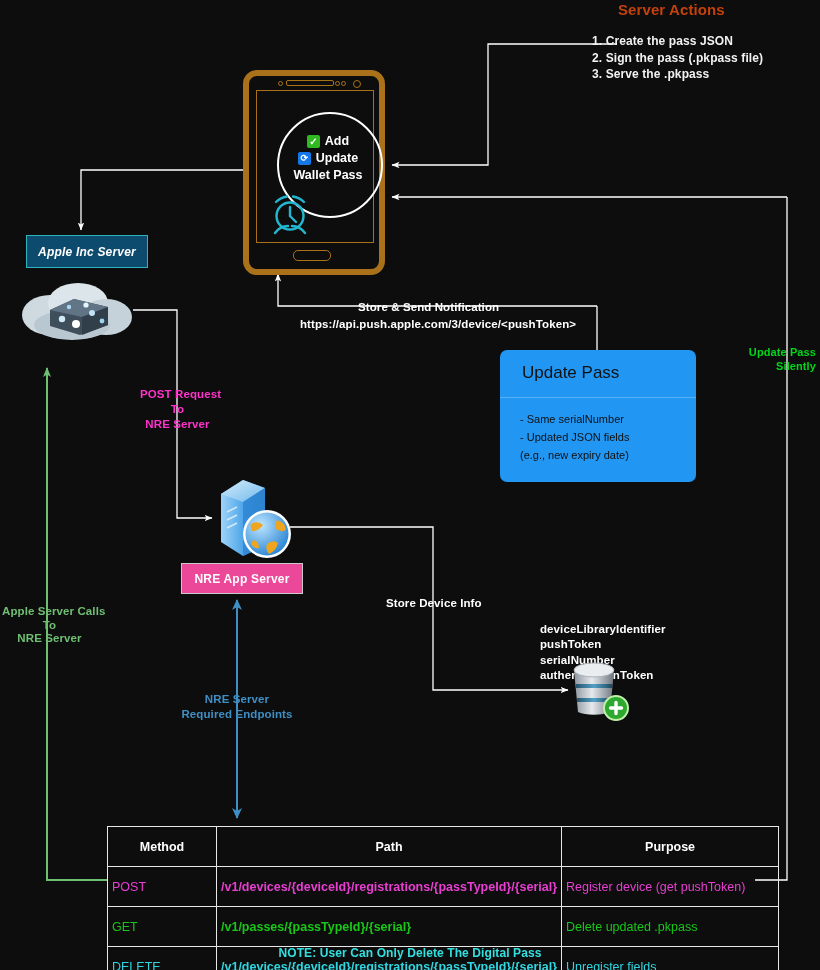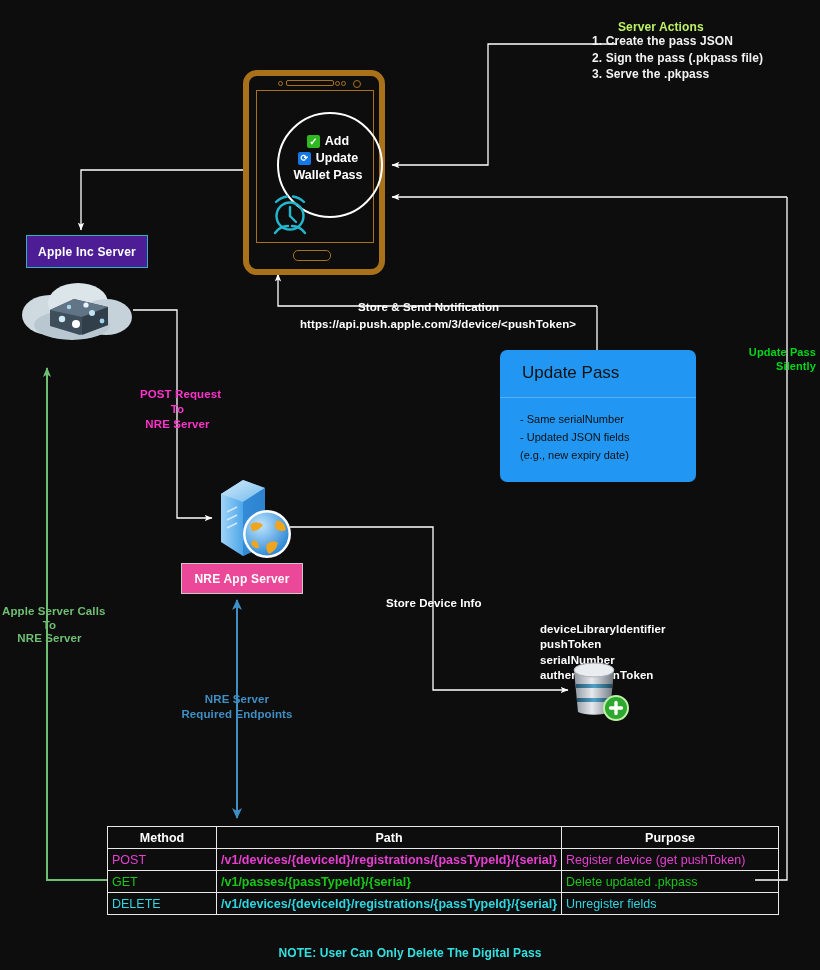--- a/index.html
+++ b/index.html
@@ -5,35 +5,35 @@
   html,body{margin:0;padding:0;background:#0d0d0d;}
   body{width:820px;height:970px;position:relative;overflow:hidden;
        font-family:"Liberation Sans",sans-serif;color:#ffffff;}
   .stage{position:absolute;inset:0;width:820px;height:970px;}
   .abs{position:absolute;}
   svg.lines{position:absolute;left:0;top:0;width:820px;height:970px;overflow:visible;}
 
   
   .lbl{position:absolute;font-size:11.5px;font-weight:bold;line-height:15px;
        white-space:pre;letter-spacing:.1px;}
-  .t-serveractions{left:618px;top:20px;color:#bef264;font-size:12px;}
+  .t-serveractions{left:618px;top:2px;color:#c2410c;font-size:15px;}
   .t-steps{left:592px;top:33px;color:#f2f2f2;font-size:12px;line-height:16.5px;font-weight:bold;}
   .t-store{left:358px;top:300px;color:#ffffff;font-size:11.5px;}
   .t-pushurl{left:300px;top:317px;color:#ffffff;font-size:11.5px;font-weight:bold;}
   .t-post{left:140px;top:387px;color:#ff33cc;font-size:11.5px;line-height:15px;text-align:center;width:75px;}
   .t-applecalls{left:2px;top:605px;color:#6fbf73;font-size:11.5px;line-height:13.5px;text-align:center;width:95px;}
   .t-endpoints{left:181px;top:692px;color:#3f8fc4;font-size:11.5px;line-height:15px;text-align:center;width:112px;}
   .t-storedev{left:386px;top:596px;color:#ffffff;font-size:11.5px;}
   .t-fields{left:540px;top:622px;color:#ffffff;font-size:11.5px;line-height:15.4px;}
   .t-silently{left:744px;top:345px;color:#00d71a;font-size:11px;line-height:14px;text-align:right;width:72px;}
   .t-note{left:0;top:946px;width:820px;text-align:center;color:#33e0e0;font-size:12px;font-weight:bold;}
 
   
-  .applebox{left:26px;top:235px;width:120px;height:31px;background:#4c1d95;
-            border:1px solid #2fb3bd;display:flex;align-items:center;justify-content:center;}
+  .applebox{left:26px;top:235px;width:120px;height:31px;background:#0c4a6e;
+            border:1px solid #2fb3bd;display:flex;align-items:center;justify-content:center;font-style:italic;}
   .applebox span{font-size:12px;font-weight:bold;color:#ffffff;letter-spacing:.2px;}
   .nrebox{left:181px;top:563px;width:120px;height:29px;background:#ec4899;
           border:1px solid #c9c9c9;display:flex;align-items:center;justify-content:center;}
   .nrebox span{font-size:12px;font-weight:bold;color:#ffffff;letter-spacing:.2px;}
 
   .updatecard{left:500px;top:350px;width:196px;height:132px;background:#2196f3;
               border-radius:7px;overflow:hidden;}
   .updatecard .hd{padding:13px 0 0 22px;font-size:17px;color:#111;font-weight:normal;
                   font-family:"Liberation Sans",sans-serif;}
   .updatecard .rule{height:1px;background:#59b0f6;margin-top:14px;}
@@ -57,21 +57,21 @@
         font-weight:bold;color:#ffffff;line-height:17px;}
   .chk{display:inline-block;width:13px;height:13px;background:#2fb81f;border-radius:2px;
        color:#fff;font-size:10px;line-height:13px;text-align:center;}
   .upd{display:inline-block;width:13px;height:13px;background:#1478e8;border-radius:2px;
        color:#fff;font-size:9px;line-height:13px;text-align:center;}
   .wp{font-size:12.5px;font-weight:bold;color:#ffffff;line-height:17px;}
 
   
   table.ep{position:absolute;left:107px;top:826px;border-collapse:collapse;
            border:1px solid #e8e8e8;}
-  table.ep th,table.ep td{border:1px solid #e8e8e8;padding:1px 4px;font-size:12.5px;
+  table.ep th,table.ep td{border:1px solid #e8e8e8;padding:10px 4px;font-size:12.5px;
                           height:19px;vertical-align:middle;}
   table.ep th{color:#ffffff;font-weight:bold;text-align:center;font-size:12.5px;}
   .c-method{width:100px;}
   .c-path{width:330px;}
   .c-purpose{width:208px;}
   td.m-post,td.p-post{color:#e83fd2;}
   td.m-get,td.p-get{color:#18c718;}
   td.m-del,td.p-del{color:#2fd6e0;}
   td.path-post{color:#e83fd2;font-weight:bold;}
   td.path-get{color:#18c718;font-weight:bold;}

